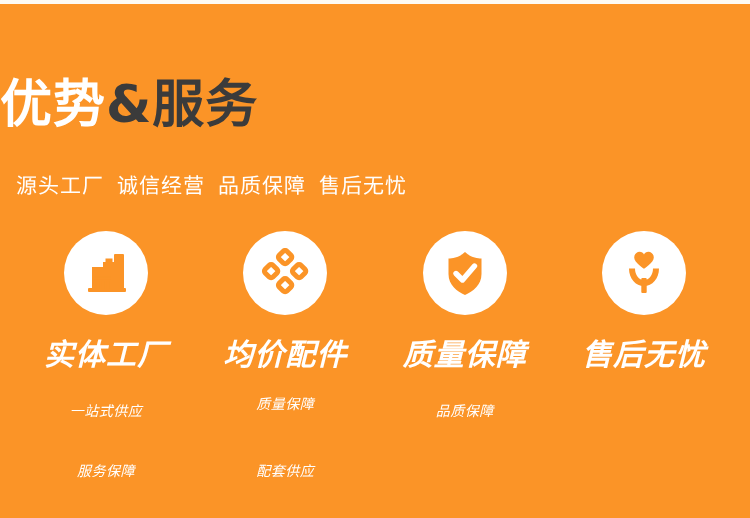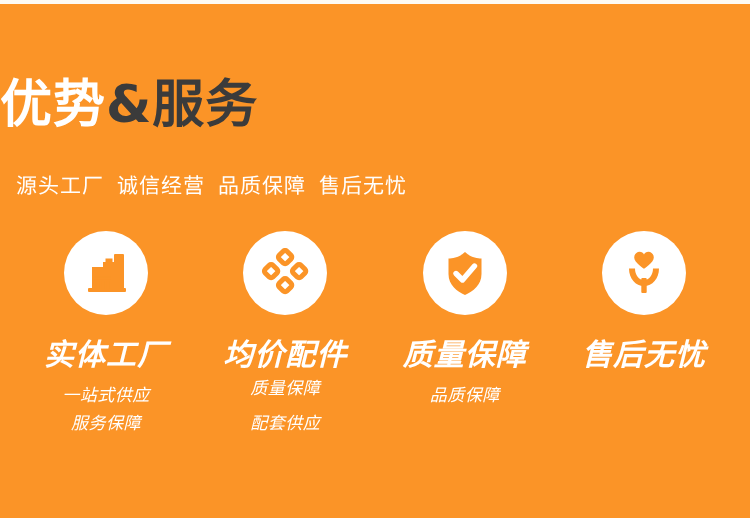--- a/index.html
+++ b/index.html
@@ -113,23 +113,23 @@
     padding-top: 22px;
     font-size: 30px;
     line-height: 36px;
     font-weight: bold;
     color: #ffffff;
     letter-spacing: 1px;
     white-space: nowrap;
   }
 
   .feature-desc {
-    margin: 0;
+    margin: 16px;
     padding-top: 9px;
-    font-size: 17px;
+    font-size: 14px;
     line-height: 26px;
     color: #ffffff;
     letter-spacing: 0.5px;
     white-space: nowrap;
   }
 </style>
 </head>
 <body>
 
 <div class="banner">

